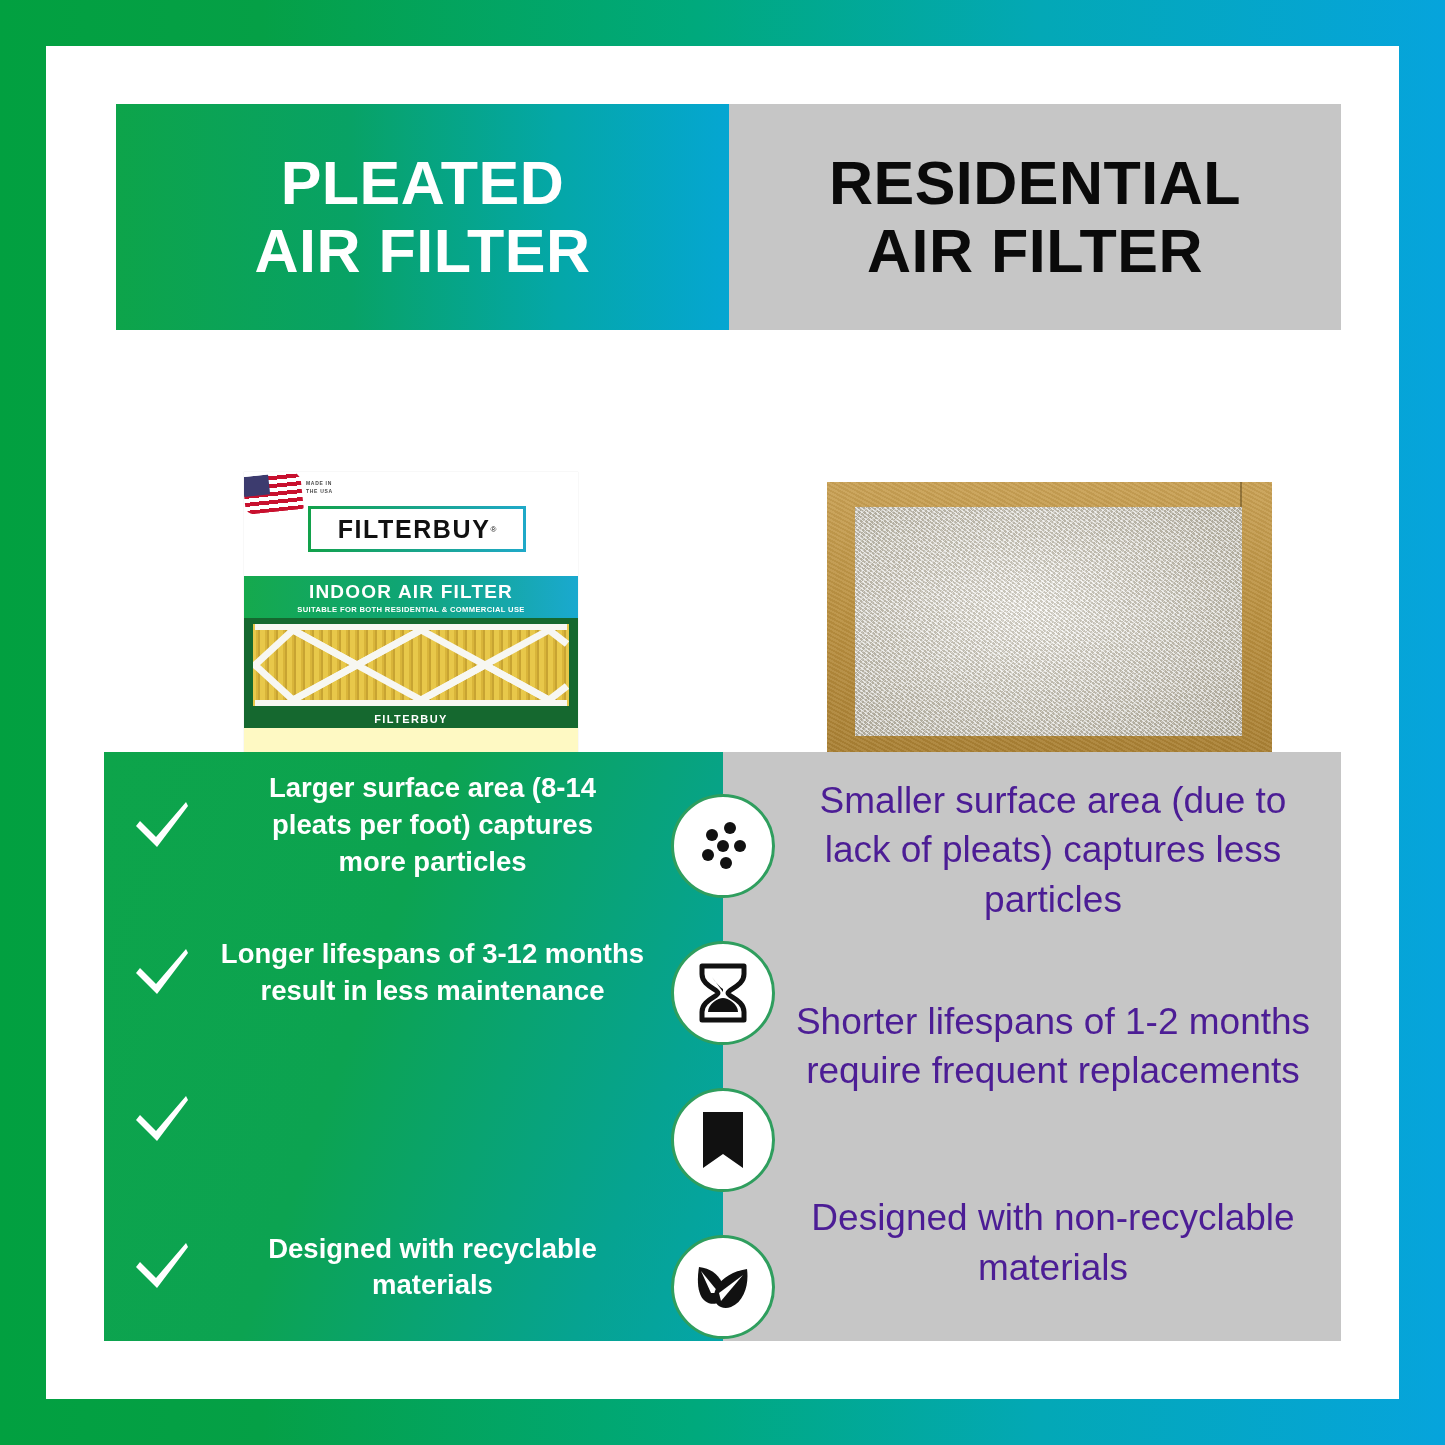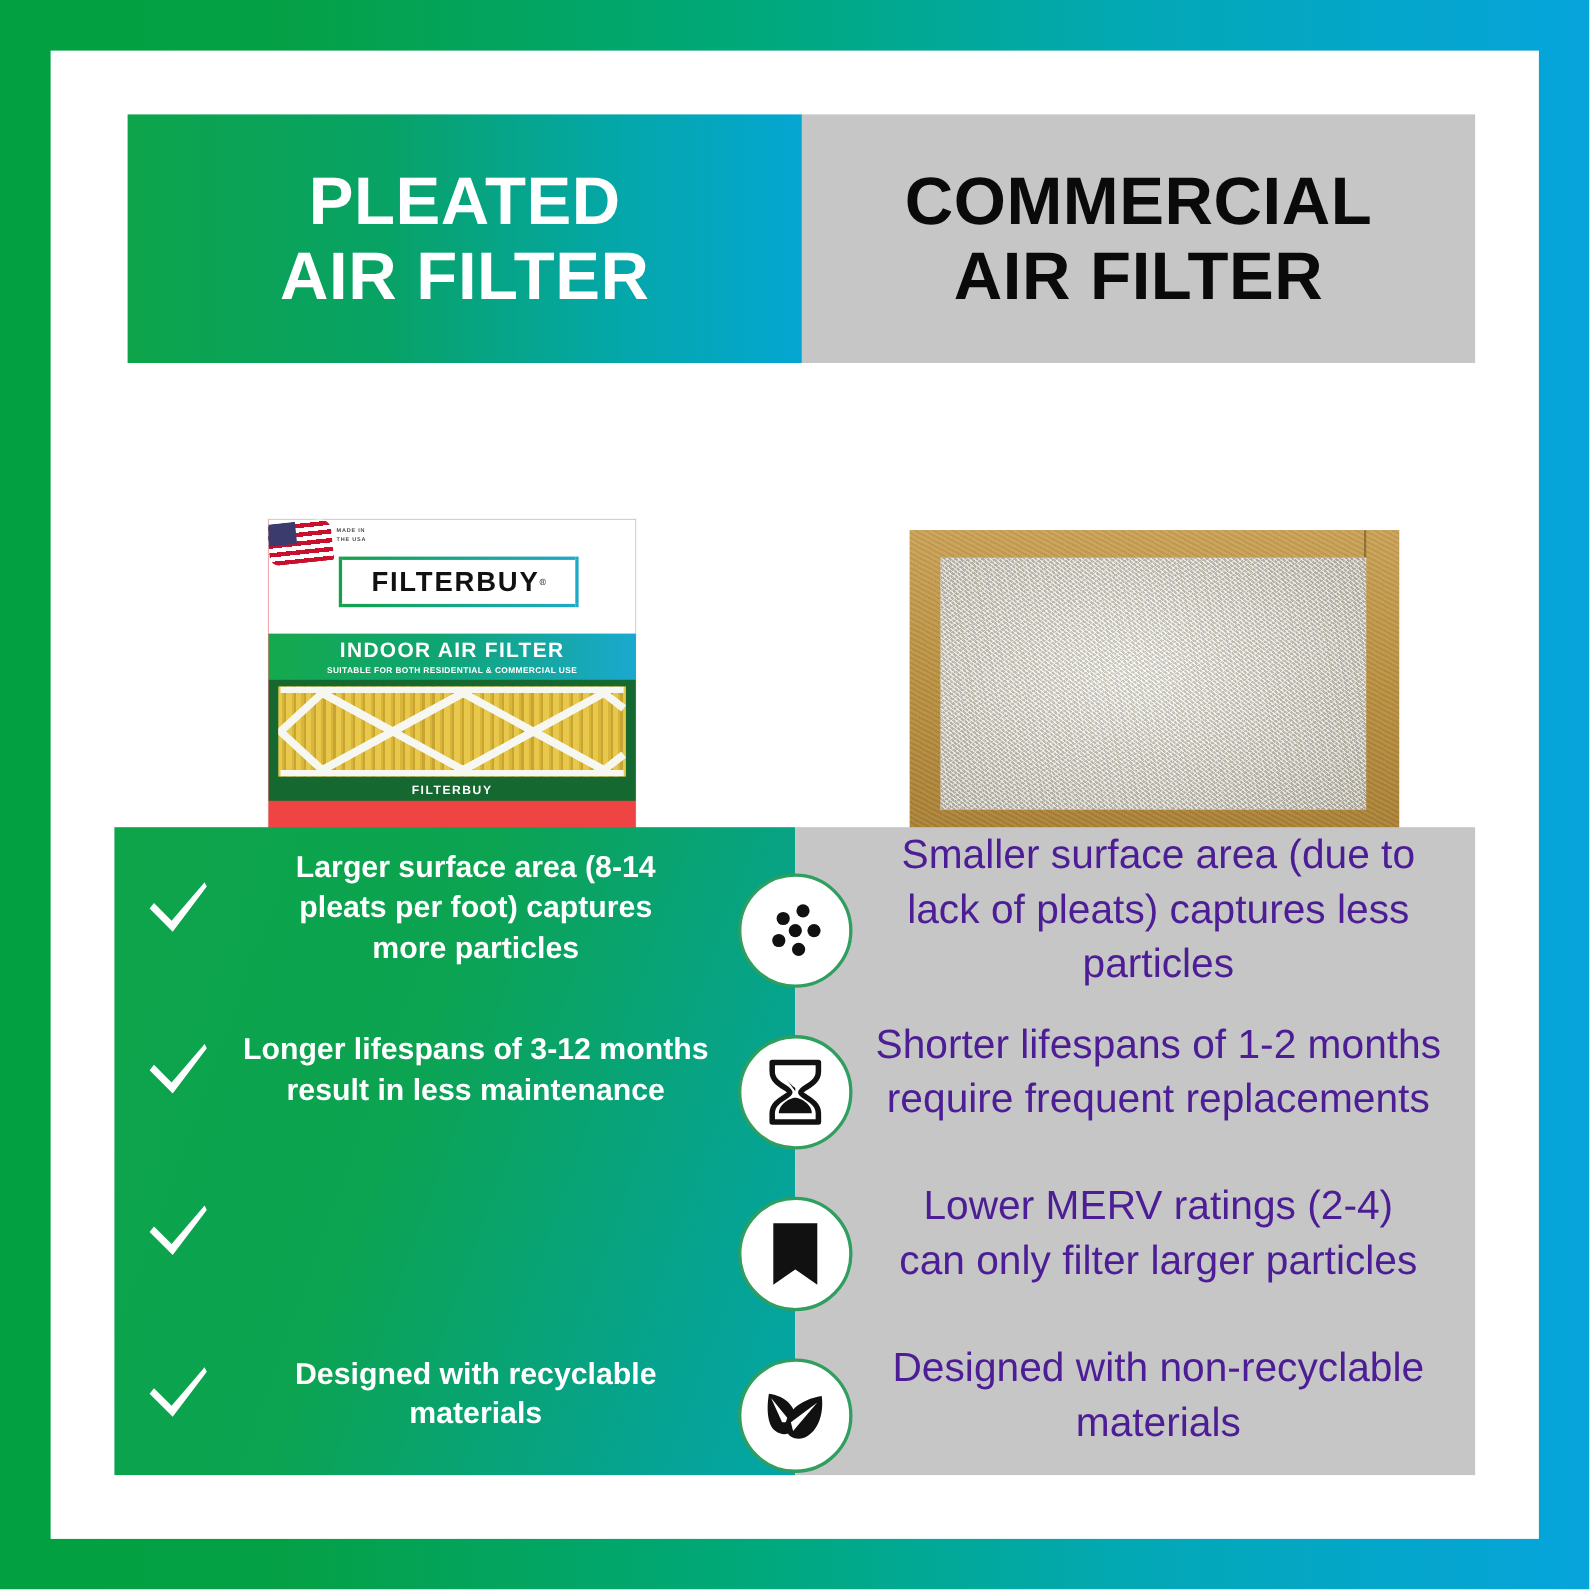--- a/index.html
+++ b/index.html
@@ -87,21 +87,21 @@
     background: #ffffff;
   }
 
   
   .pleated-box {
     position: absolute;
     left: 140px;
     top: 142px;
     width: 334px;
     height: 350px;
-    background: #ef4444;
+    background: #fef9c3;
     overflow: hidden;
     box-shadow: 0 0 1px rgba(0,0,0,.18);
   }
   .pb-top {
     position: relative;
     height: 104px;
     background: #ffffff;
   }
   .pb-flag {
     position: absolute;
@@ -407,21 +407,21 @@
   <div class="inner-white"></div>
 
   <div class="content">
 
     <div class="headers">
       <div class="header-cell header-left">
         <div class="header-title">PLEATED
 AIR FILTER</div>
       </div>
       <div class="header-cell header-right">
-        <div class="header-title">COMMERCIAL
+        <div class="header-title">RESIDENTIAL
 AIR FILTER</div>
       </div>
     </div>
 
     <div class="products">
 
       <div class="pleated-box">
         <div class="pb-top">
           <div class="pb-flag"></div>
           <div class="pb-madein">MADE IN
@@ -510,24 +510,20 @@
           <div class="row row-right">
             <div class="row-text">Smaller surface area (due to
 lack of pleats) captures less
 particles</div>
           </div>
           <div class="row row-right">
             <div class="row-text">Shorter lifespans of 1-2 months
 require frequent replacements</div>
           </div>
           <div class="row row-right">
-            <div class="row-text">Lower MERV ratings (2-4)
-can only filter larger particles</div>
-          </div>
-          <div class="row row-right">
             <div class="row-text">Designed with non-recyclable
 materials</div>
           </div>
         </div>
       </div>
     </div>
 
     <div class="icon-rail">
 
       <div class="icon-circle" style="top:42px;">

